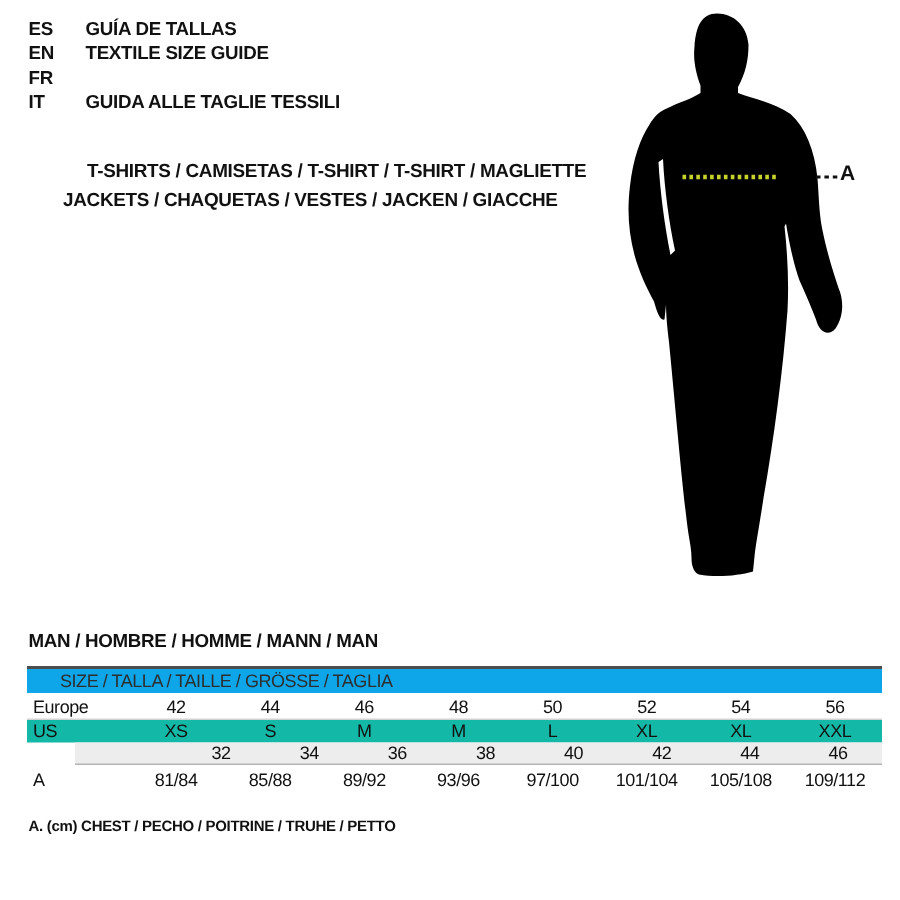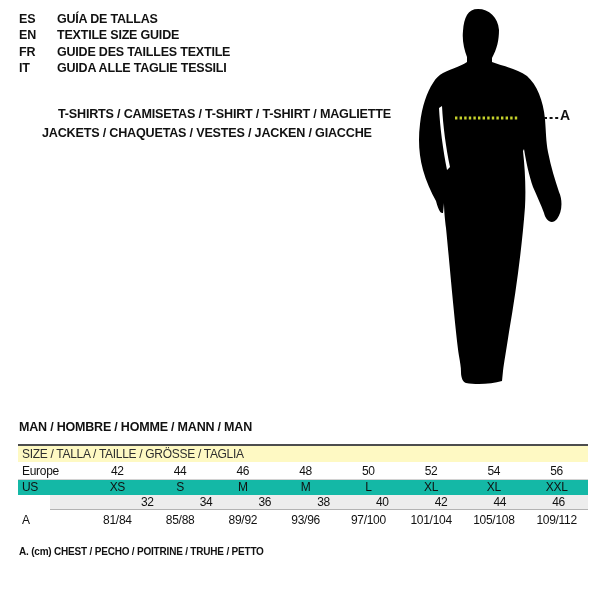--- a/index.html
+++ b/index.html
@@ -23,21 +23,21 @@
 
   
   .figure-svg{left:0;top:0;width:600px;height:600px;pointer-events:none;}
   .measure-label{left:560px;top:107px;font-size:14px;font-weight:700;}
 
   
   .section-title{left:19px;top:420px;font-size:12.5px;font-weight:700;letter-spacing:-0.2px;white-space:nowrap;}
 
   
   .size-table{left:18px;top:444px;width:570px;border-top:2px solid #4d4d4d;font-size:12px;letter-spacing:-0.3px;}
-  .t-head{background:#fef9c3;height:16px;line-height:16px;padding-left:4px;color:#2e2e2e;}
+  .t-head{background:#0ea5e9;height:16px;line-height:16px;padding-left:22px;color:#2e2e2e;}
   .t-row{display:flex;align-items:center;}
   .t-label{width:68px;padding-left:4px;box-sizing:border-box;}
   .t-cell{flex:1;text-align:center;}
   .r-europe{height:17px;background:#ffffff;border-bottom:1px solid #d2d2d2;}
   .r-us{height:14.5px;background:#14b8a6;justify-content:space-between;}
   .r-num{height:14.5px;background:#ededed;border-bottom:1px solid #b3b3b3;margin-left:32px;}
   .r-a{height:19px;background:#ffffff;}
 
   
   .footnote{left:19px;top:546px;font-size:10px;font-weight:700;letter-spacing:-0.2px;white-space:nowrap;}
@@ -49,21 +49,20 @@
   <div class="lang-row">
     <span class="lang-code">ES</span>
     <span class="lang-label">GUÍA DE TALLAS</span>
   </div>
   <div class="lang-row">
     <span class="lang-code">EN</span>
     <span class="lang-label">TEXTILE SIZE GUIDE</span>
   </div>
   <div class="lang-row">
     <span class="lang-code">FR</span>
-    <span class="lang-label">GUIDE DES TAILLES TEXTILE</span>
   </div>
   <div class="lang-row">
     <span class="lang-code">IT</span>
     <span class="lang-label">GUIDA ALLE TAGLIE TESSILI</span>
   </div>
 </div>
 
 <div class="abs cat-line cat-1">T-SHIRTS / CAMISETAS / T-SHIRT / T-SHIRT / MAGLIETTE</div>
 <div class="abs cat-line cat-2">JACKETS / CHAQUETAS / VESTES / JACKEN / GIACCHE</div>
 

